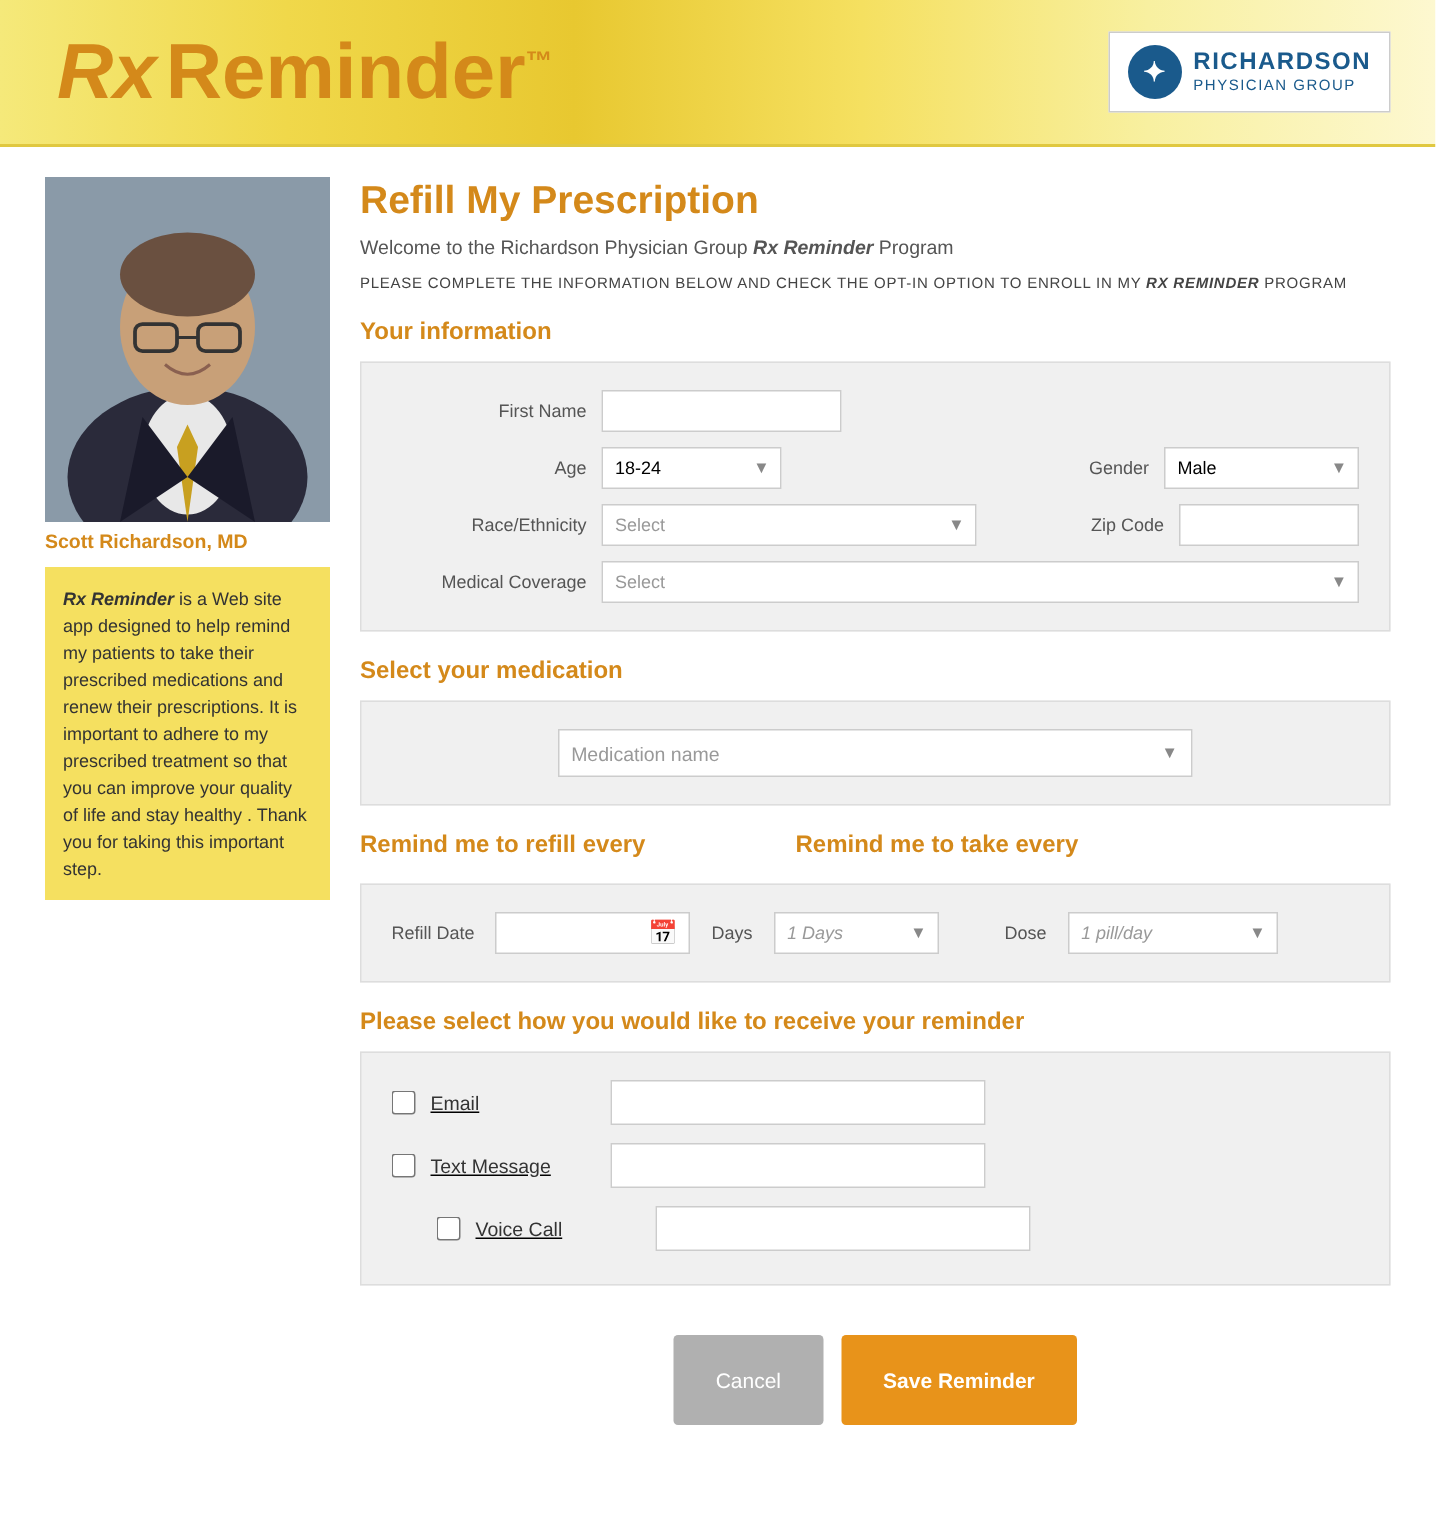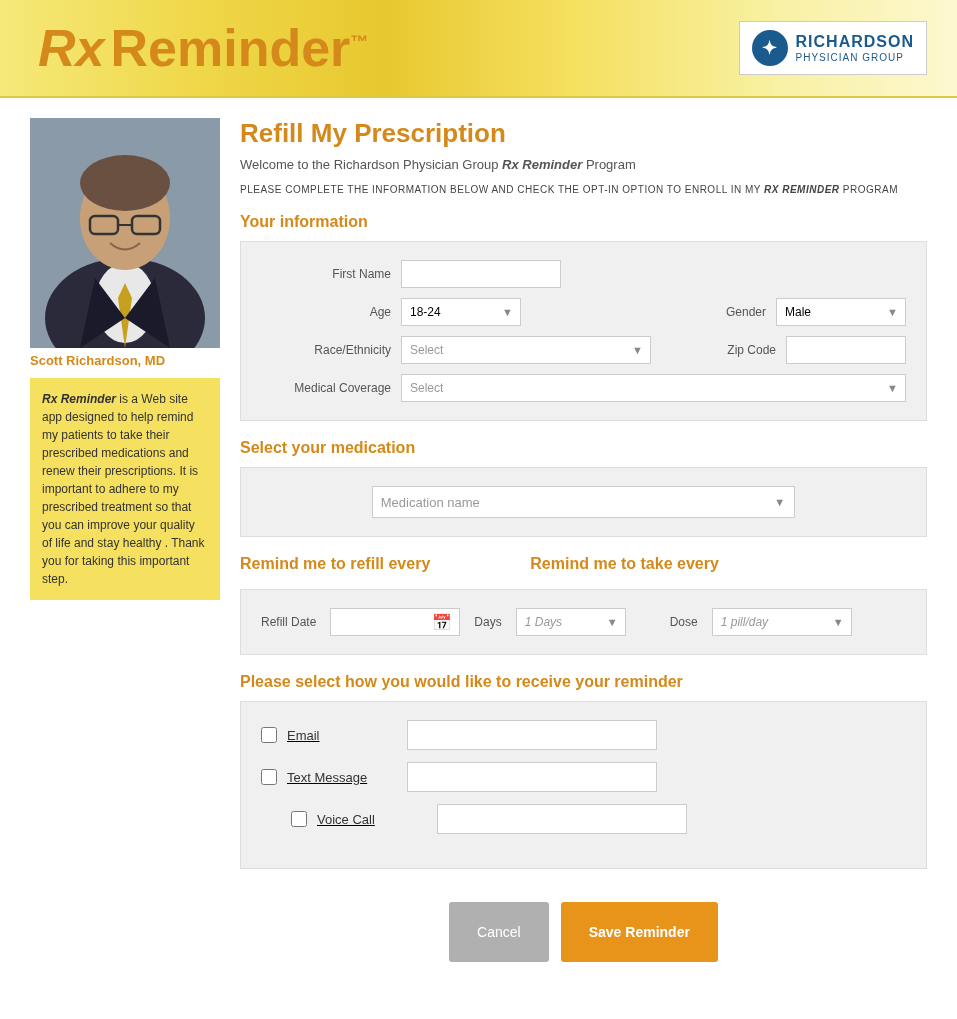--- a/index.html
+++ b/index.html
@@ -241,21 +241,21 @@
       margin-bottom: 18px;
     }
     .reminder-option {
       display: flex;
       align-items: center;
       margin-bottom: 12px;
       gap: 10px;
       text-decoration: underline;
     }
     .reminder-option:last-child {
-      margin-bottom: 16px;
+      margin-bottom: 4px;
       padding-left: 30px;
     }
     .reminder-checkbox {
       width: 16px;
       height: 16px;
       cursor: pointer;
     }
     .reminder-label {
       font-size: 13px;
       color: #333;

